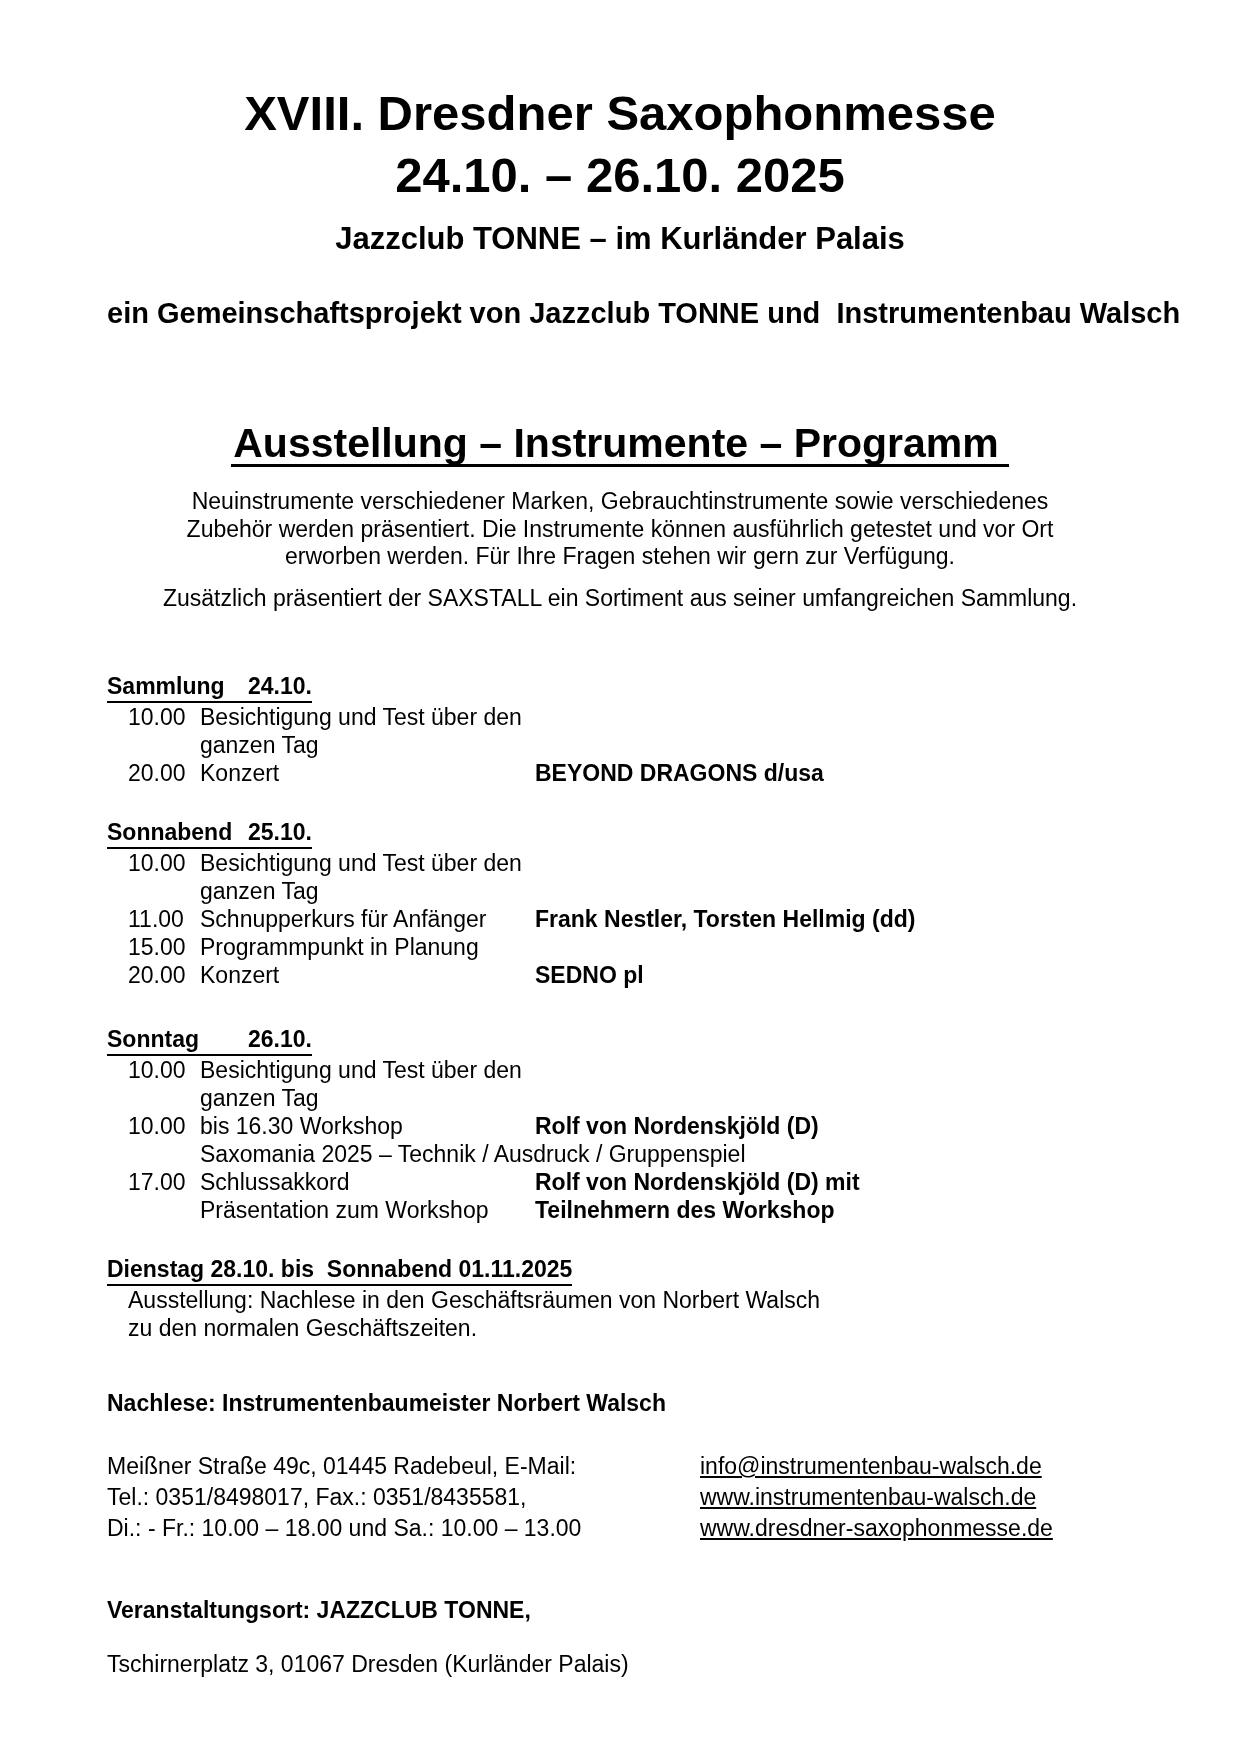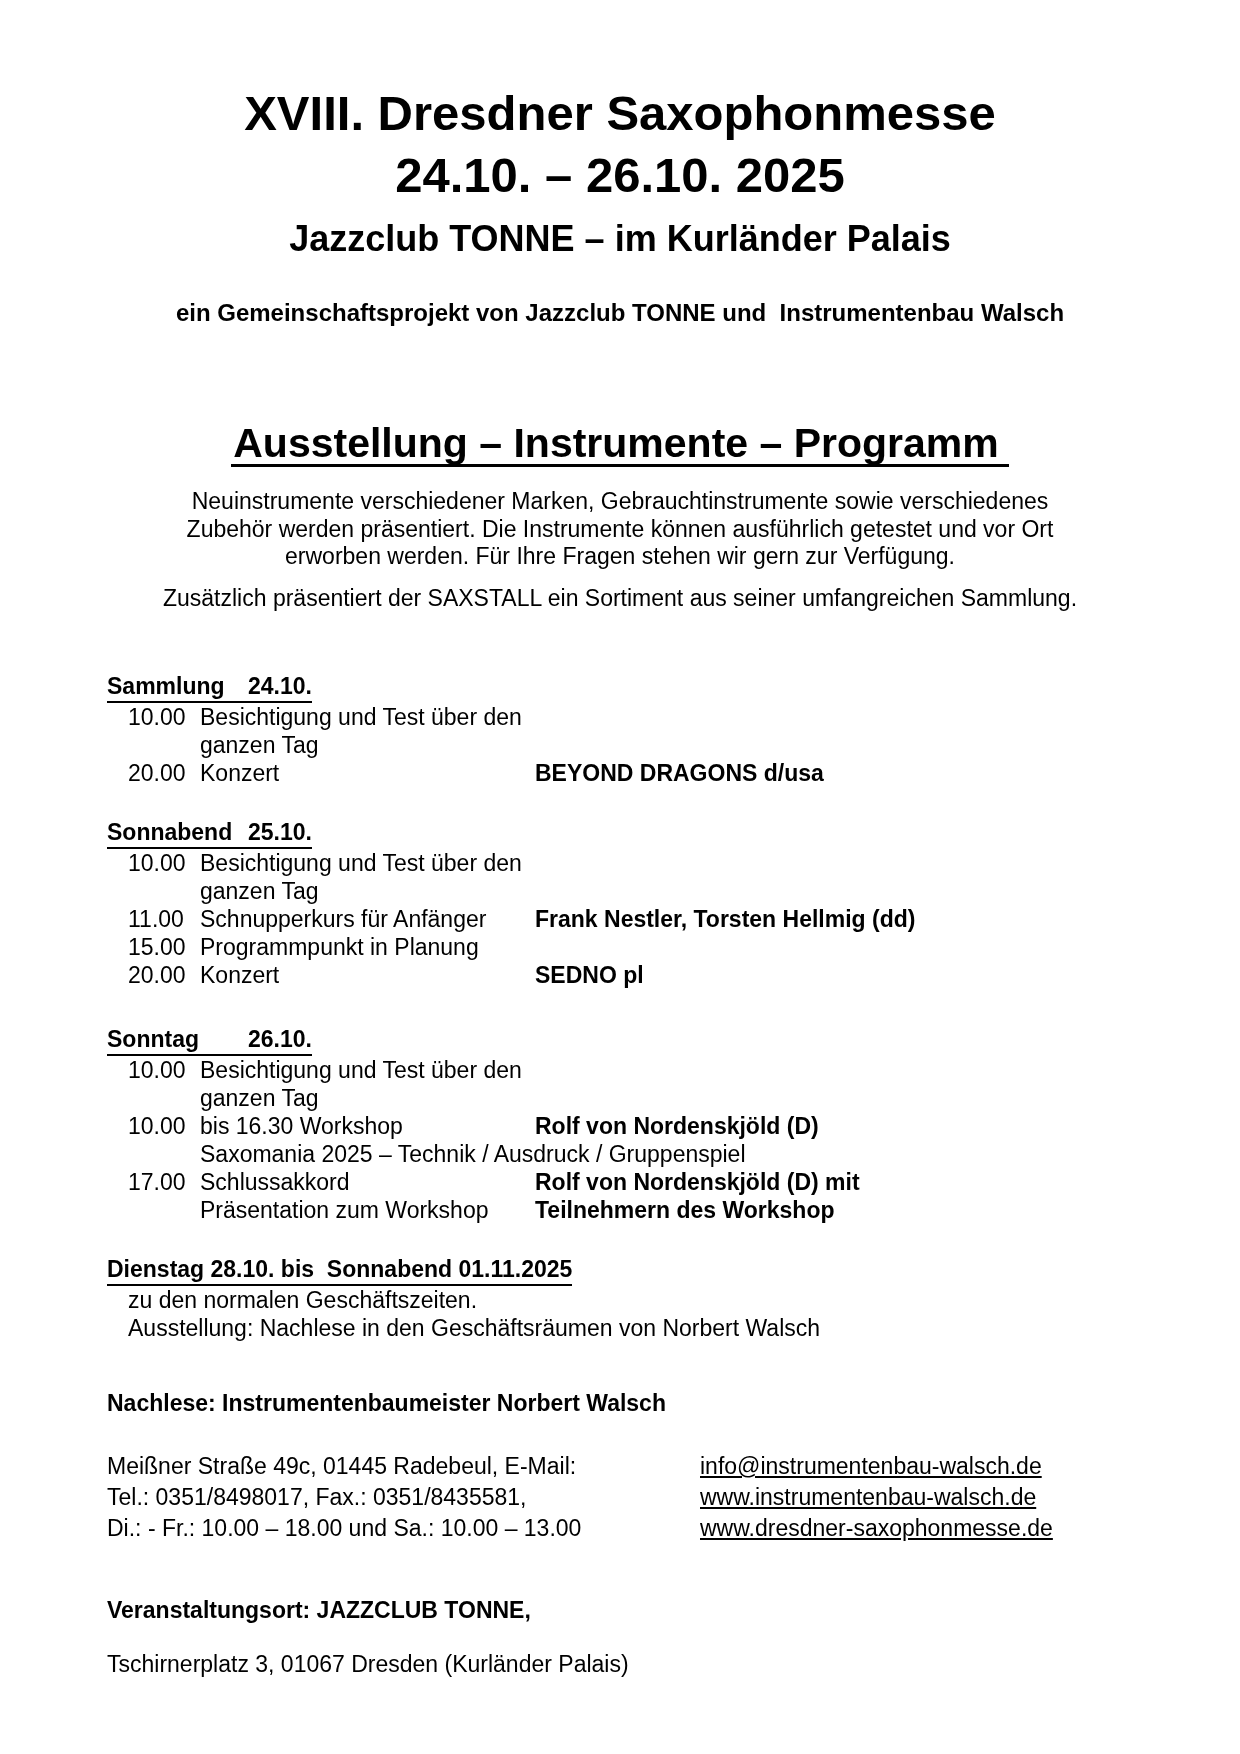--- a/index.html
+++ b/index.html
@@ -14,22 +14,22 @@
     overflow:hidden;
     box-sizing:border-box;
     padding:0 107px;
   }
   .center{text-align:center;}
   .pre{white-space:pre;}
   h1{
     margin:0;margin-top:82px;
     font-size:49px;line-height:62px;font-weight:bold;text-align:center;
   }
-  .subtitle{margin-top:13px;font-size:36px;line-height:40px;font-weight:bold;}
-  .project{margin-top:39px;font-size:24px;line-height:30px;font-weight:bold;}
+  .subtitle{margin-top:13px;font-size:31px;line-height:40px;font-weight:bold;}
+  .project{margin-top:39px;font-size:29px;line-height:30px;font-weight:bold;}
   .section-heading{margin-top:96px;font-size:41px;line-height:38px;font-weight:bold;}
   .section-heading .ul{display:inline-block;border-bottom:3px solid #000;padding:0 10px 2px 2px;}
   .intro{margin-top:21px;}
   .intro div{line-height:27.5px;}
   .saxstall{margin-top:14px;line-height:27.5px;}
   .repair{margin-top:32px;}
   .repair div{line-height:27.5px;}
 
   .day-heading{margin-top:0;font-weight:bold;line-height:28px;}
   .day-heading .ul{display:inline-block;border-bottom:2px solid #000;padding-bottom:1px;}
@@ -158,22 +158,22 @@
   <div class="srow">
     <span></span>
     <span>Präsentation zum Workshop</span>
     <span class="artist">Teilnehmern des Workshop</span>
   </div>
 
   <div class="day-heading mt31">
     <span class="ul pre">Dienstag 28.10. bis  Sonnabend 01.11.2025</span>
   </div>
   <div class="aftershow-lines">
+    <div>Ausstellung: Nachlese in den Geschäftsräumen von Norbert Walsch</div>
     <div>zu den normalen Geschäftszeiten.</div>
-    <div>Ausstellung: Nachlese in den Geschäftsräumen von Norbert Walsch</div>
   </div>
 
   <div class="kontakt-heading">Nachlese: Instrumentenbaumeister Norbert Walsch</div>
   <div class="krows">
     <div class="krow">
       <span>Meißner Straße 49c, 01445 Radebeul, E-Mail:</span>
       <a href="#" class="plain-link">info@instrumentenbau-walsch.de</a>
     </div>
     <div class="krow">
       <span>Tel.: 0351/8498017, Fax.: 0351/8435581,</span>

